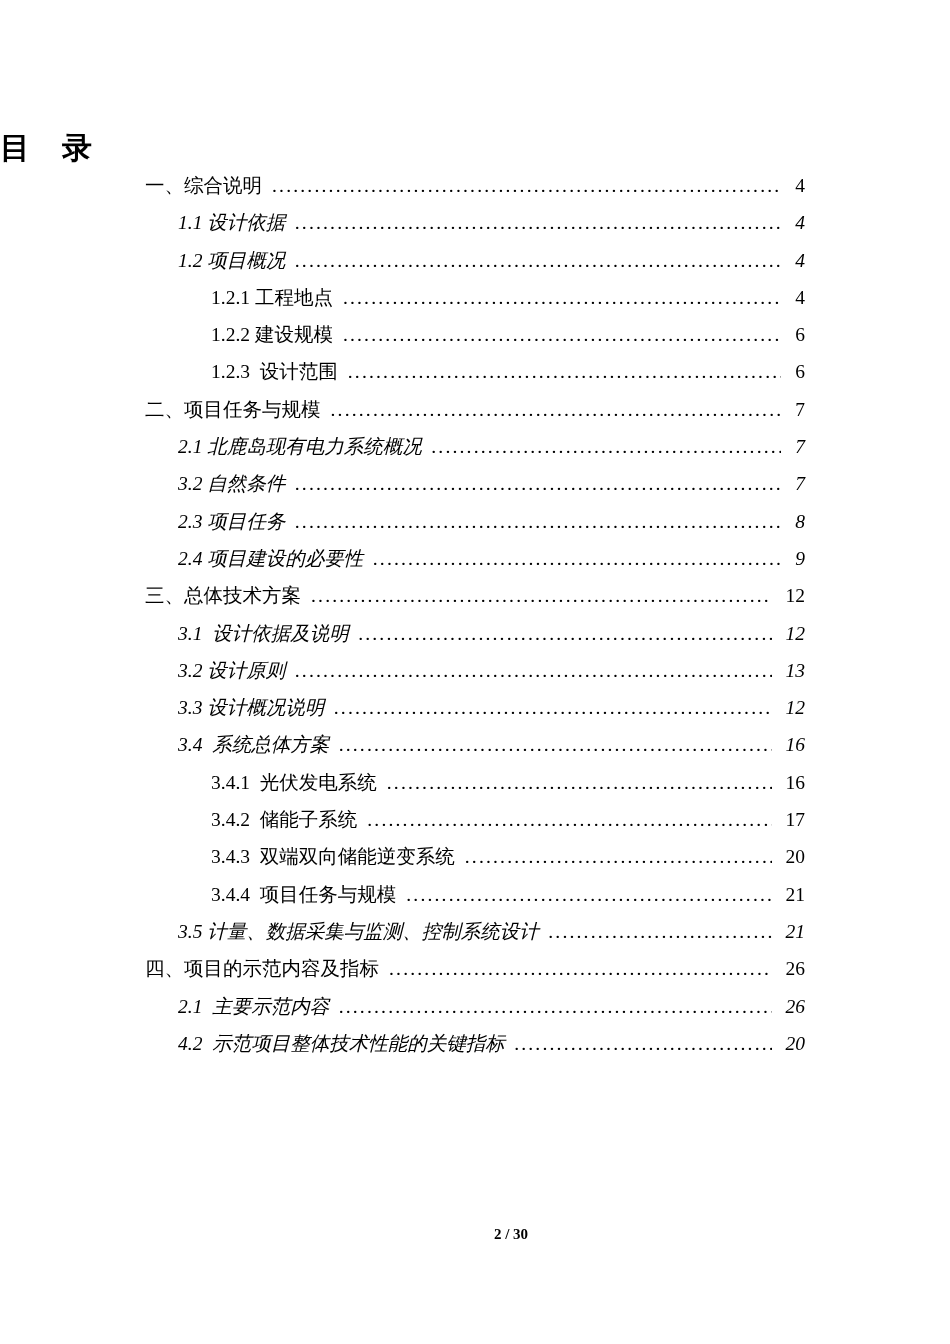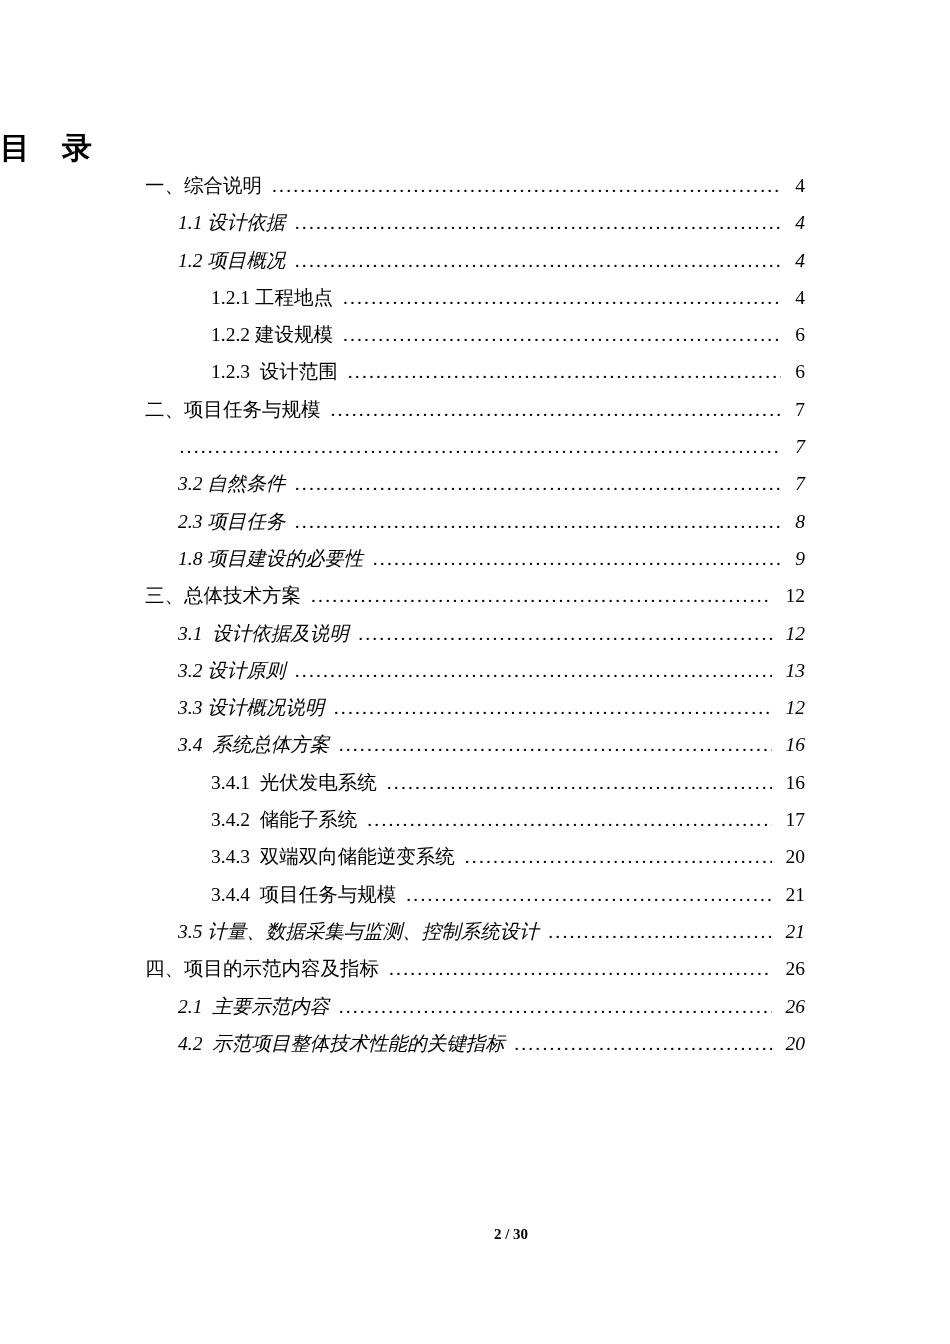--- a/index.html
+++ b/index.html
@@ -123,38 +123,39 @@
     <span class="toc-page">6</span>
   </div>
 
   <div class="toc-entry lvl-1">
     <span class="toc-label">二、项目任务与规模</span>
     <span class="toc-dots">............................................................................................................................................................................................................................................................................................................</span>
     <span class="toc-page">7</span>
   </div>
 
   <div class="toc-entry lvl-2">
+    <span class="toc-label">2.1 北鹿岛现有电力系统概况</span>
     <span class="toc-dots">............................................................................................................................................................................................................................................................................................................</span>
     <span class="toc-page">7</span>
   </div>
 
   <div class="toc-entry lvl-2">
     <span class="toc-label">3.2 自然条件</span>
     <span class="toc-dots">............................................................................................................................................................................................................................................................................................................</span>
     <span class="toc-page">7</span>
   </div>
 
   <div class="toc-entry lvl-2">
     <span class="toc-label">2.3 项目任务</span>
     <span class="toc-dots">............................................................................................................................................................................................................................................................................................................</span>
     <span class="toc-page">8</span>
   </div>
 
   <div class="toc-entry lvl-2">
-    <span class="toc-label">1.8 项目建设的必要性</span>
+    <span class="toc-label">2.4 项目建设的必要性</span>
     <span class="toc-dots">............................................................................................................................................................................................................................................................................................................</span>
     <span class="toc-page">9</span>
   </div>
 
   <div class="toc-entry lvl-1">
     <span class="toc-label">三、总体技术方案</span>
     <span class="toc-dots">............................................................................................................................................................................................................................................................................................................</span>
     <span class="toc-page">12</span>
   </div>
 

